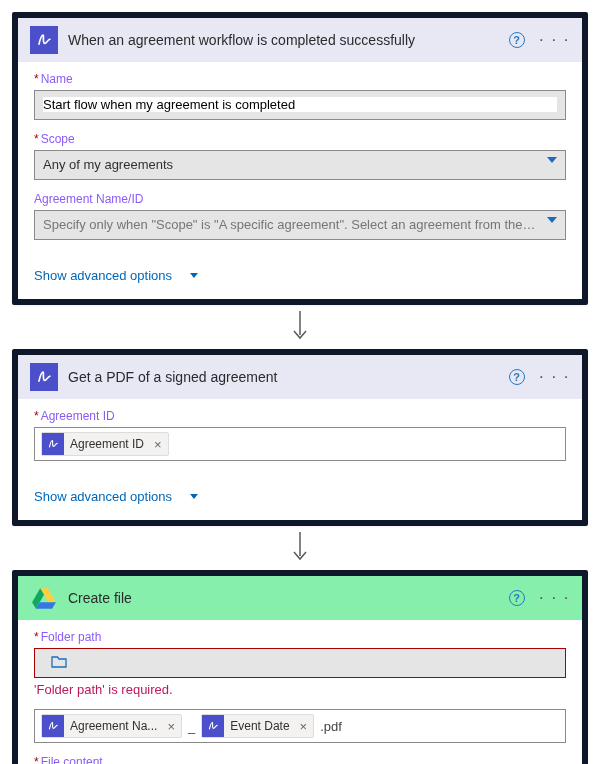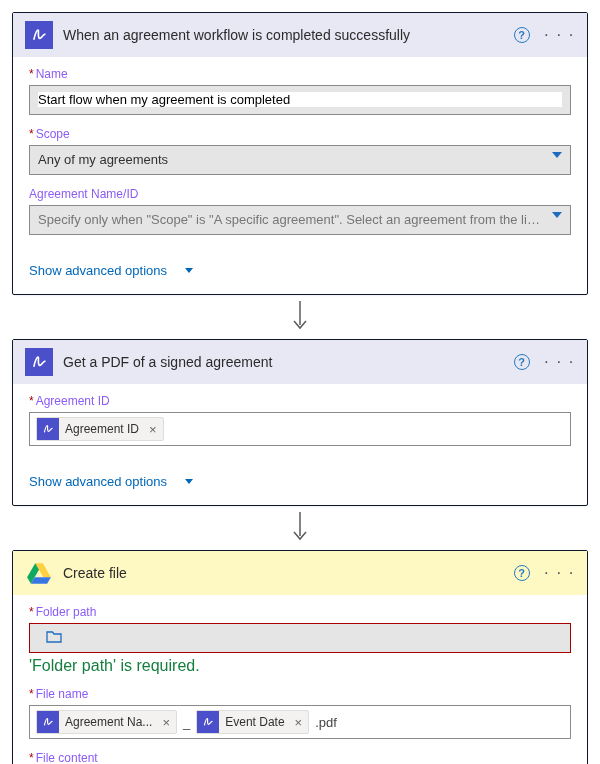--- a/index.html
+++ b/index.html
@@ -6,33 +6,33 @@
   body {
     font-family: "Segoe UI", -apple-system, sans-serif;
     background: #fff;
     padding: 12px;
     width: 600px;
     font-size: 13px;
     color: #323130;
   }
   .card {
     background: #fff;
-    border: 1px solid #0f172a;
+    border: 6px solid #0f172a;
     border-radius: 2px;
     box-shadow: 0 1px 2px rgba(0,0,0,0.06);
     margin-bottom: 0;
   }
   .card-header {
     display: flex;
     align-items: center;
     padding: 8px 12px;
     gap: 10px;
   }
   .hdr-adobe { background: #e8e7f4; }
-  .hdr-drive { background: #fef9c3; }
+  .hdr-drive { background: #86efac; }
   .icon-sq {
     width: 28px; height: 28px;
     display: flex; align-items: center; justify-content: center;
     flex: 0 0 28px;
   }
   .icon-adobe { background: #4b4fc9; }
   .card-title { flex: 1; font-size: 14px; color: #2b2b2b; }
   .hdr-actions { display: flex; align-items: center; gap: 14px; }
   .help-circle {
     width: 16px; height: 16px; border: 1px solid #277ac0; border-radius: 50%;
@@ -62,21 +62,21 @@
     border: none; outline: none; width: 100%; font-size: 13px; font-family: inherit;
   }
   .input.error { border-color: #a80000; }
   .placeholder-text { color: #767676; white-space: nowrap; overflow: hidden; text-overflow: ellipsis; }
   .chev {
     width: 0; height: 0; border-left: 5px solid transparent; border-right: 5px solid transparent;
     border-top: 6px solid #1f6cbf; flex: 0 0 auto; margin-left: 8px;
   }
   .folder-icon { width: 16px; height: 14px; position: relative; flex: 0 0 auto; margin-left: 8px; cursor: pointer; }
   .folder-icon svg { display: block; }
-  .error-text { color: #15803d; font-size: 16px; margin-top: 4px; }
+  .error-text { color: #be185d; font-size: 13px; margin-top: 4px; }
   .adv-link {
     color: #0067b8; font-size: 13px; cursor: pointer;
     display: inline-flex; align-items: center; gap: 18px;
     padding: 0 16px 16px 16px;
   }
   .adv-link .chev-sm {
     width: 0; height: 0; border-left: 4px solid transparent; border-right: 4px solid transparent;
     border-top: 5px solid #0067b8;
   }
   .arrow-connector { display: flex; justify-content: center; padding: 6px 0; }
@@ -223,21 +223,20 @@
       <div class="input error">
         <span class="folder-icon">
           <svg width="16" height="14" viewBox="0 0 16 14">
               <path d="M1 3 L1 12 L15 12 L15 4 L8 4 L6.5 2 L1 2 Z" fill="none" stroke="#1f6cbf" stroke-width="1.3"></path>
             </svg>
         </span>
       </div>
       <div class="error-text">'Folder path' is required.</div>
     </div>
     <div class="field">
-      <label class="field-label req">File name</label>
       <div class="token-row">
         <span class="token">
           <span class="t-icon">
               <svg width="14" height="14" viewBox="0 0 24 24">
                 <path d="M6 17 C 8 8, 10 6, 11 6 C 12 6, 10 16, 13 16 C 15 16, 16 12, 19 11" stroke="#fff" stroke-width="2" fill="none" stroke-linecap="round"></path>
               </svg>
             </span>
           <span class="t-name">Agreement Na...</span>
           <span class="t-close">×</span>
         </span>

